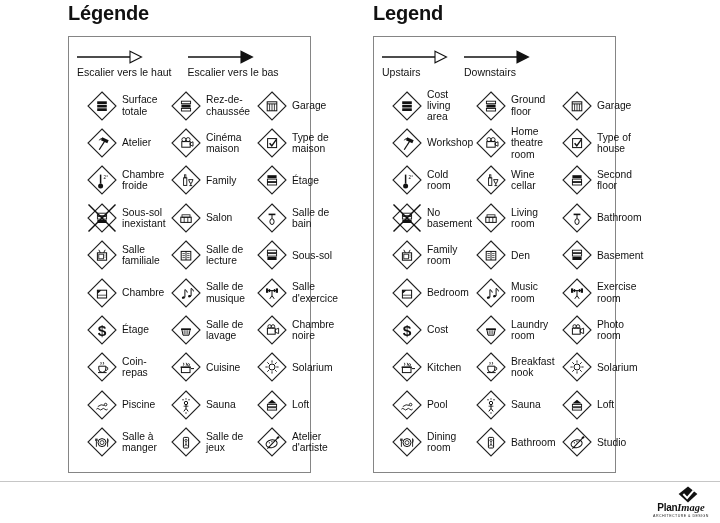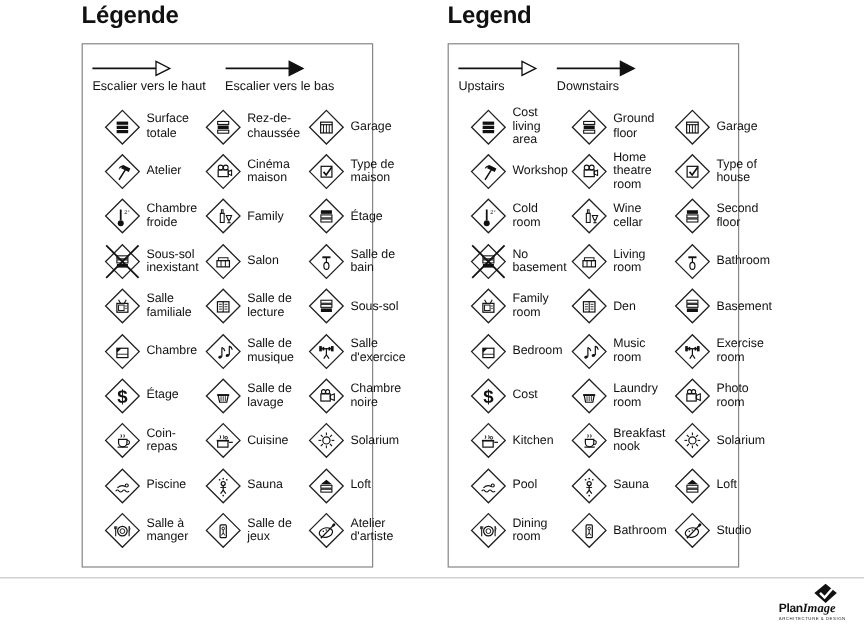--- a/index.html
+++ b/index.html
@@ -14,21 +14,21 @@
   .arrows{position:absolute;top:13px;left:8px;right:6px;display:flex;gap:16px;}
   .arrow-group{display:flex;flex-direction:column;gap:3px;min-width:66px;}
   .arrow-svg{width:66px;height:14px;display:block;overflow:visible;}
   .arrow-label{font-size:10.5px;line-height:11px;white-space:nowrap;color:#111;}
   .grid{position:absolute;top:50px;left:18px;right:6px;bottom:12px;display:grid;
         grid-template-columns:84px 86px 1fr;grid-auto-rows:37.4px;}
   .cell{display:flex;align-items:center;gap:5px;}
   .dicon{width:30px;height:30px;flex:0 0 30px;display:block;overflow:visible;}
   .cell-label{font-size:10.3px;line-height:11.2px;white-space:pre-line;color:#111;}
   .footer-divider{position:absolute;left:0;top:481px;width:720px;height:1px;background:#c6c6c6;}
-  .logo{position:absolute;right:7px;bottom:5px;width:64px;text-align:left;}
+  .logo{position:absolute;right:7px;bottom:5px;width:64px;text-align:center;}
   .logo-mark{display:block;margin:0 auto 0 28px;width:22px;height:17px;}
   .logo-text{font-size:10px;line-height:10px;white-space:nowrap;}
   .logo-plan{font-weight:700;letter-spacing:-0.3px;}
   .logo-image{font-family:"Liberation Serif", serif;font-style:italic;font-weight:700;font-size:10.5px;}
   .logo-tagline{font-size:3.6px;letter-spacing:0.45px;color:#222;margin-top:1px;}
   svg text{font-family:"Liberation Sans", sans-serif;}
   .defs-holder{position:absolute;width:0;height:0;overflow:hidden;}
 </style>
 </head>
 <body>

